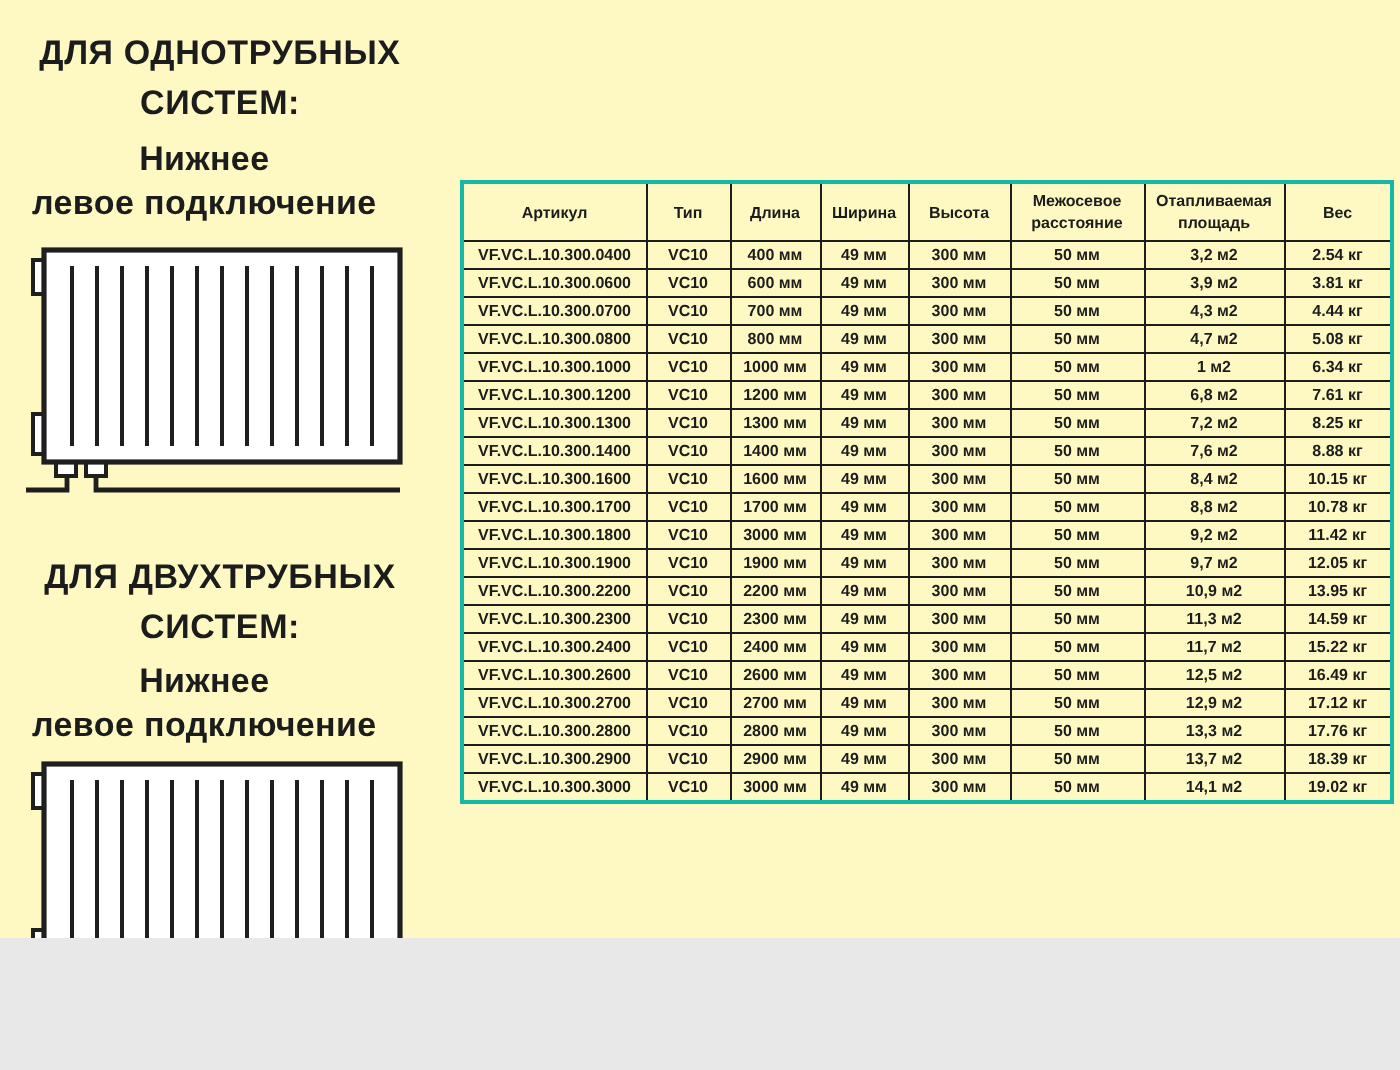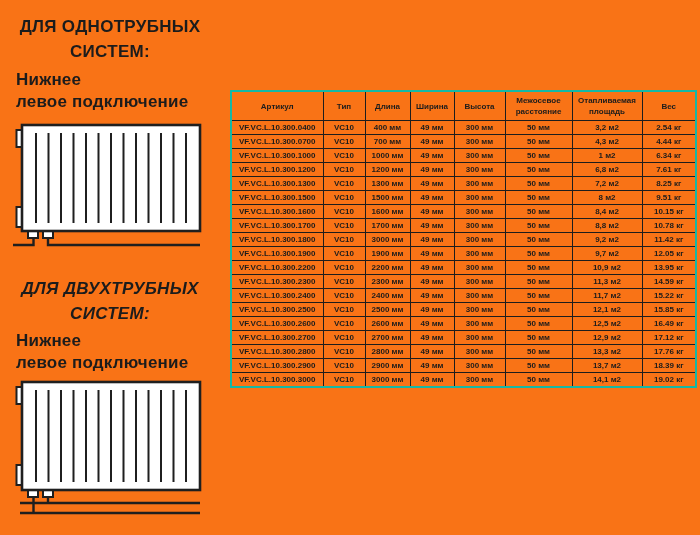--- a/index.html
+++ b/index.html
@@ -1,26 +1,26 @@
 <!DOCTYPE html>
 <html><head>
 <meta charset="utf-8">
 <style>
   html,body { margin:0; padding:0; background:#e8e8e8; }
   .page {
-    position:relative; width:700px; height:535px; background:#f97316;
+    position:relative; width:700px; height:469px; background:#fef9c3;
     font-family:"Liberation Sans", sans-serif; color:#1c1c1c; overflow:hidden;
     margin:0 auto;
   }
   .sec-heading {
     position:absolute; width:208px; text-align:center;
     font-size:17px; font-weight:700; line-height:25px; letter-spacing:0.3px;
   }
   .sub-heading {
-    position:absolute; font-size:17px; font-weight:700; line-height:22px; letter-spacing:0.2px;
+    position:absolute; font-size:17px; font-weight:700; line-height:22px; letter-spacing:0.2px;text-align:center;
   }
   svg.diagram { position:absolute; }
   svg.diagram * { stroke:#1f1f1f; }
   table.spec {
     position:absolute; left:230px; top:90px; width:465px;
     border-collapse:collapse; table-layout:fixed;
     border:2px solid #14b8a6;
   }
   table.spec th, table.spec td {
     border:1px solid #1d1d1d; font-size:8px; font-weight:700;
@@ -56,21 +56,21 @@
     <rect x="20" y="111" width="10" height="7" stroke-width="2" fill="#fff"></rect>
     <rect x="35" y="111" width="10" height="7" stroke-width="2" fill="#fff"></rect>
 
     <rect x="14" y="5" width="178" height="106" stroke-width="2.6" fill="#fff"></rect>
 
     <path stroke-width="2" d="M28 13V103 M40.5 13V103 M53 13V103 M65.5 13V103 M78 13V103 M90.5 13V103 M103 13V103 M115.5 13V103 M128 13V103 M140.5 13V103 M153 13V103 M165.5 13V103 M178 13V103"></path>
 
     <path stroke-width="2.4" d="M5 125 H25.5 V118 M40 118 V125 H192"></path>
   </svg>
 
-  <div class="sec-heading" style="left:6px; top:276px;font-style:italic;">
+  <div class="sec-heading" style="left:6px; top:276px;">
     <div>ДЛЯ ДВУХТРУБНЫХ</div>
     <div>СИСТЕМ:</div>
   </div>
   <div class="sub-heading" style="left:16px; top:330px;">
     <div>Нижнее</div>
     <div>левое подключение</div>
   </div>
 
   <svg class="diagram" style="left:8px; top:377px;" width="200" height="143" viewBox="0 0 200 143" fill="none">
     <rect x="8.5" y="10" width="6" height="17" stroke-width="2" fill="#fff"></rect>
@@ -113,30 +113,50 @@
           <td>VF.VC.L.10.300.0400</td>
           <td>VC10</td>
           <td>400 мм</td>
           <td>49 мм</td>
           <td>300 мм</td>
           <td>50 мм</td>
           <td>3,2 м2</td>
           <td>2.54 кг</td>
         </tr>
         <tr>
+          <td>VF.VC.L.10.300.0600</td>
+          <td>VC10</td>
+          <td>600 мм</td>
+          <td>49 мм</td>
+          <td>300 мм</td>
+          <td>50 мм</td>
+          <td>3,9 м2</td>
+          <td>3.81 кг</td>
+        </tr>
+        <tr>
           <td>VF.VC.L.10.300.0700</td>
           <td>VC10</td>
           <td>700 мм</td>
           <td>49 мм</td>
           <td>300 мм</td>
           <td>50 мм</td>
           <td>4,3 м2</td>
           <td>4.44 кг</td>
         </tr>
         <tr>
+          <td>VF.VC.L.10.300.0800</td>
+          <td>VC10</td>
+          <td>800 мм</td>
+          <td>49 мм</td>
+          <td>300 мм</td>
+          <td>50 мм</td>
+          <td>4,7 м2</td>
+          <td>5.08 кг</td>
+        </tr>
+        <tr>
           <td>VF.VC.L.10.300.1000</td>
           <td>VC10</td>
           <td>1000 мм</td>
           <td>49 мм</td>
           <td>300 мм</td>
           <td>50 мм</td>
           <td>1 м2</td>
           <td>6.34 кг</td>
         </tr>
         <tr>
@@ -153,28 +173,28 @@
           <td>VF.VC.L.10.300.1300</td>
           <td>VC10</td>
           <td>1300 мм</td>
           <td>49 мм</td>
           <td>300 мм</td>
           <td>50 мм</td>
           <td>7,2 м2</td>
           <td>8.25 кг</td>
         </tr>
         <tr>
-          <td>VF.VC.L.10.300.1500</td>
-          <td>VC10</td>
-          <td>1500 мм</td>
-          <td>49 мм</td>
-          <td>300 мм</td>
-          <td>50 мм</td>
-          <td>8 м2</td>
-          <td>9.51 кг</td>
+          <td>VF.VC.L.10.300.1400</td>
+          <td>VC10</td>
+          <td>1400 мм</td>
+          <td>49 мм</td>
+          <td>300 мм</td>
+          <td>50 мм</td>
+          <td>7,6 м2</td>
+          <td>8.88 кг</td>
         </tr>
         <tr>
           <td>VF.VC.L.10.300.1600</td>
           <td>VC10</td>
           <td>1600 мм</td>
           <td>49 мм</td>
           <td>300 мм</td>
           <td>50 мм</td>
           <td>8,4 м2</td>
           <td>10.15 кг</td>
@@ -233,30 +253,20 @@
           <td>VF.VC.L.10.300.2400</td>
           <td>VC10</td>
           <td>2400 мм</td>
           <td>49 мм</td>
           <td>300 мм</td>
           <td>50 мм</td>
           <td>11,7 м2</td>
           <td>15.22 кг</td>
         </tr>
         <tr>
-          <td>VF.VC.L.10.300.2500</td>
-          <td>VC10</td>
-          <td>2500 мм</td>
-          <td>49 мм</td>
-          <td>300 мм</td>
-          <td>50 мм</td>
-          <td>12,1 м2</td>
-          <td>15.85 кг</td>
-        </tr>
-        <tr>
           <td>VF.VC.L.10.300.2600</td>
           <td>VC10</td>
           <td>2600 мм</td>
           <td>49 мм</td>
           <td>300 мм</td>
           <td>50 мм</td>
           <td>12,5 м2</td>
           <td>16.49 кг</td>
         </tr>
         <tr>

